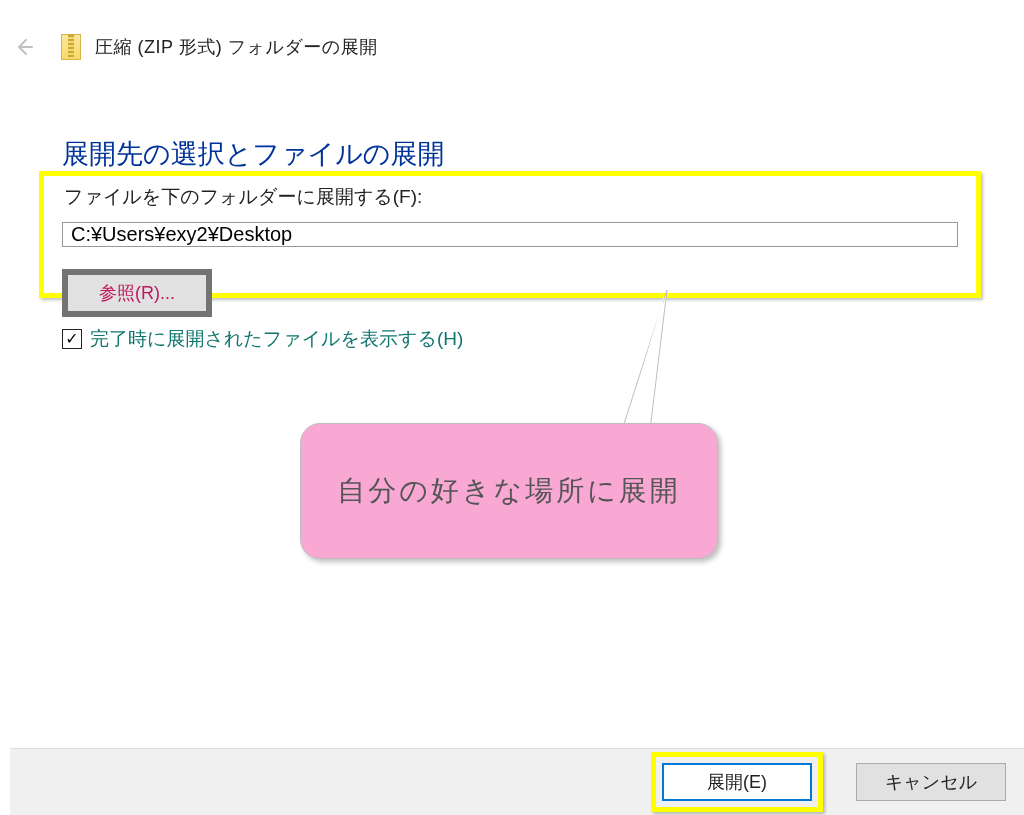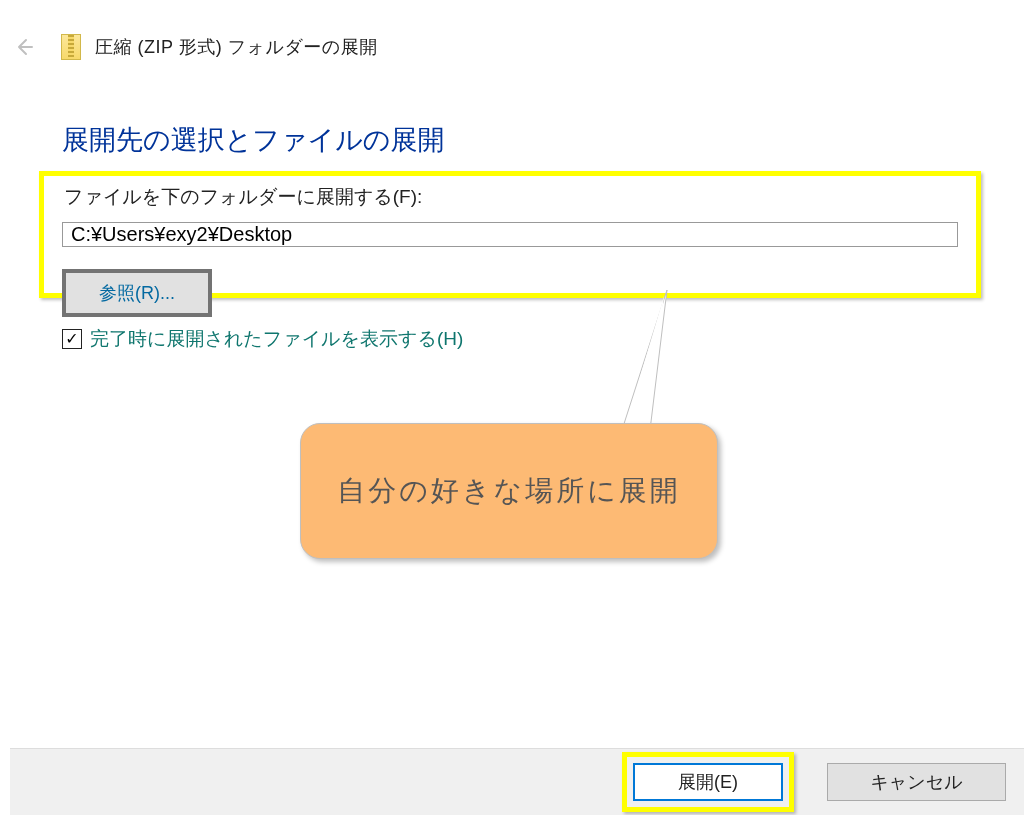--- a/index.html
+++ b/index.html
@@ -46,21 +46,21 @@
       background: repeating-linear-gradient(#c7a93a 0 2px, #f7d96b 2px 4px);
     }
     .header-title {
       margin-left: 14px;
       font-size: 18px;
       color: #222;
       letter-spacing: 0.5px;
     }
     .section-title {
       position: absolute;
-      top: 122px;
+      top: 136px;
       left: 62px;
       font-size: 27px;
       color: #003399;
       text-align: center;
     }
     .highlight-box-1 {
       position: absolute;
       top: 171px;
       left: 39px;
       width: 942px;
@@ -88,24 +88,24 @@
       background: #fff;
       padding: 0 8px;
       font-size: 20px;
       color: #000;
       display: flex;
       align-items: center;
     }
     .browse-btn {
       width: 150px;
       height: 48px;
-      border: 4px solid #737373;
+      border: 6px solid #737373;
       background: #e1e1e1;
       font-size: 18px;
-      color: #0369a1;
+      color: #be185d;
       display: flex;
       align-items: center;
       justify-content: center;
     }
     .checkbox-row {
       position: absolute;
       top: 326px;
       left: 62px;
       display: flex;
       align-items: center;
@@ -135,21 +135,21 @@
       width: 420px;
       height: 280px;
       pointer-events: none;
     }
     .callout-bubble {
       position: absolute;
       left: 0;
       top: 135px;
       width: 418px;
       height: 136px;
-      background: #fdba74;
+      background: #f9a8d4;
       border: 1px solid #bfbfbf;
       border-radius: 20px;
       box-shadow: 3px 3px 5px rgba(0,0,0,0.25);
       display: flex;
       align-items: center;
       justify-content: center;
       text-align: center;
       padding: 16px;
     }
     .callout-text {
@@ -188,21 +188,21 @@
       height: 38px;
       background: #fff;
       border: 2px solid #0078d7;
       display: flex;
       align-items: center;
       justify-content: center;
       font-size: 18px;
       color: #222;
     }
     .cancel-btn {
-      width: 179px;
+      width: 150px;
       height: 38px;
       background: #e1e1e1;
       border: 1px solid #aaa;
       display: flex;
       align-items: center;
       justify-content: center;
       font-size: 18px;
       color: #222;
     }
   </style>

